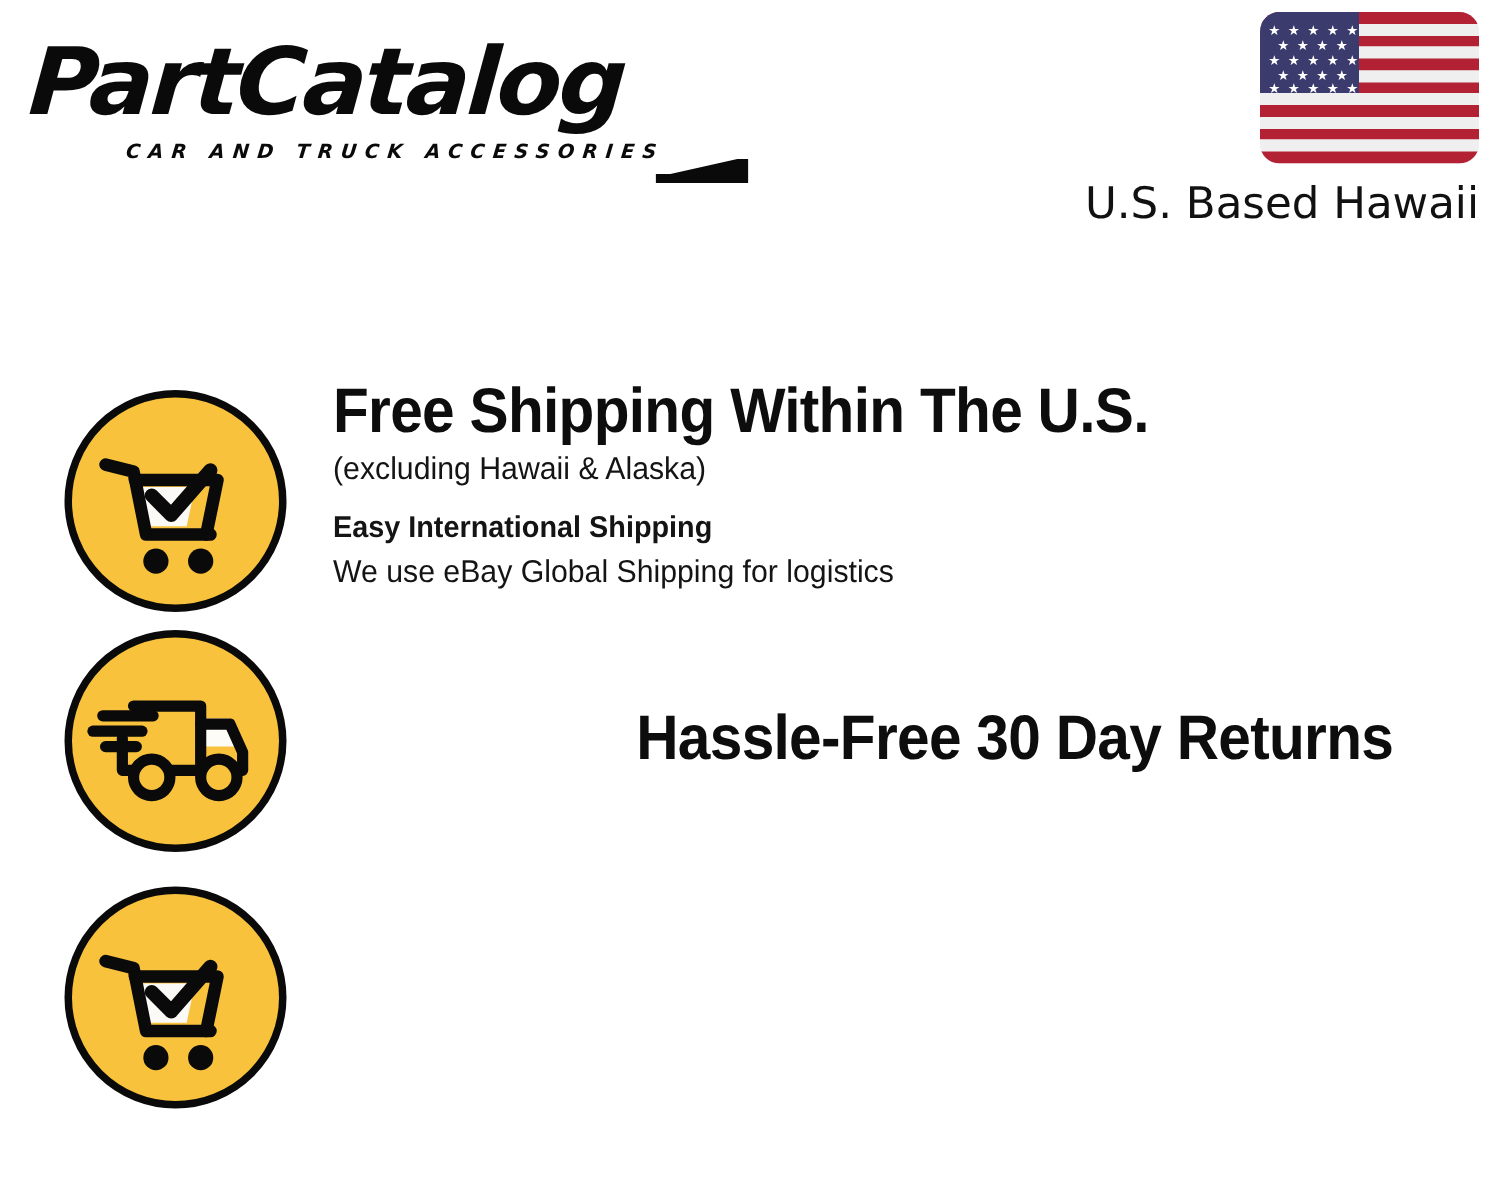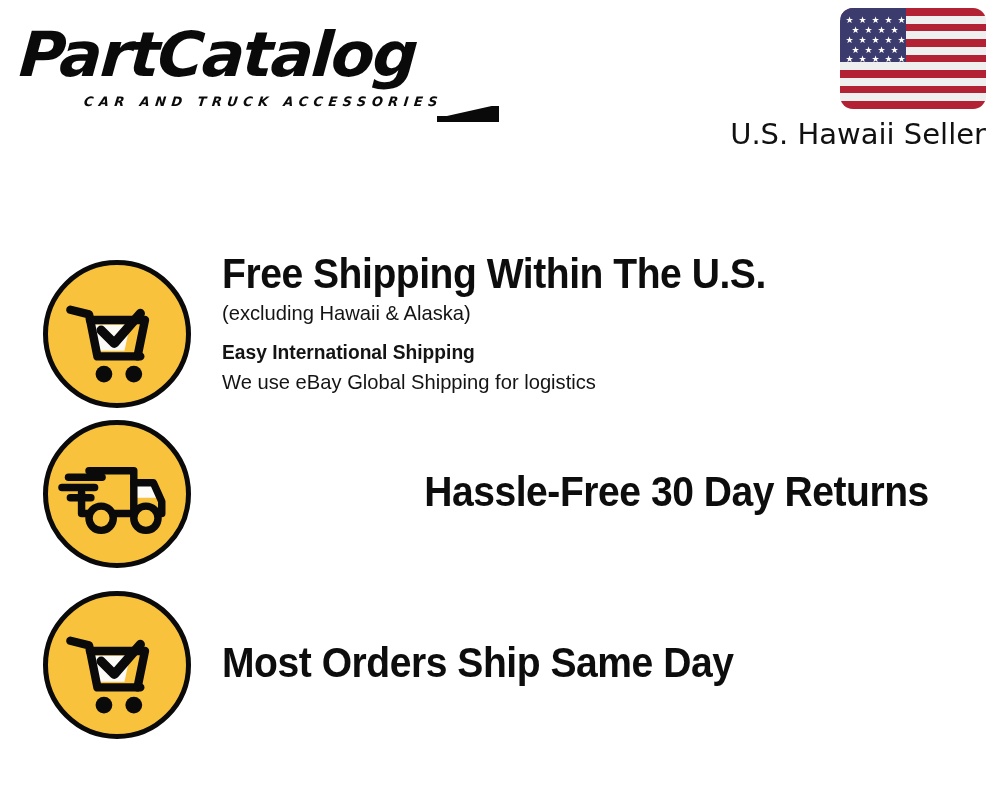--- a/index.html
+++ b/index.html
@@ -235,21 +235,21 @@
       <span class="star" style="left:11px; top:38px;">★</span>
       <span class="star" style="left:24px; top:38px;">★</span>
       <span class="star" style="left:37px; top:38px;">★</span>
       <span class="star" style="left:50px; top:38px;">★</span>
       <span class="star" style="left:5px;  top:47px;">★</span>
       <span class="star" style="left:18px; top:47px;">★</span>
       <span class="star" style="left:31px; top:47px;">★</span>
       <span class="star" style="left:44px; top:47px;">★</span>
       <span class="star" style="left:57px; top:47px;">★</span>
     </div>
-    <span id="seller-label">U.S. Hawaii Seller</span>
+    <span id="seller-label">U.S. Based Hawaii</span>
   </div>
 
 </div>
 
 <div id="features">
 
   <div class="feature-row row-0">
     <div class="feature-icon">
       <svg viewBox="0 0 148 148">
         <polygon points="46,64 88,64 82,92 52,92" fill="#fbfaf7"></polygon>
@@ -290,18 +290,15 @@
     <div class="feature-icon">
       <svg viewBox="0 0 148 148">
         <polygon points="46,64 88,64 82,92 52,92" fill="#fbfaf7"></polygon>
         <path d="M24,48 L44,53 L53,98 L99,98" fill="none" stroke="#0a0a0a" stroke-width="9" stroke-linecap="round" stroke-linejoin="round"></path>
         <path d="M45,59 L104,59 L96,98" fill="none" stroke="#0a0a0a" stroke-width="9" stroke-linecap="round" stroke-linejoin="round"></path>
         <path d="M57,70 L71,84 L99,52" fill="none" stroke="#0a0a0a" stroke-width="10" stroke-linecap="round" stroke-linejoin="round"></path>
         <circle cx="60" cy="117" r="9" fill="#0a0a0a"></circle>
         <circle cx="92" cy="117" r="9" fill="#0a0a0a"></circle>
       </svg>
     </div>
-    <div class="feature-text">
-      <div class="feature-title">Most Orders Ship Same Day</div>
-    </div>
   </div>
 
 </div>
 
 </body></html>

